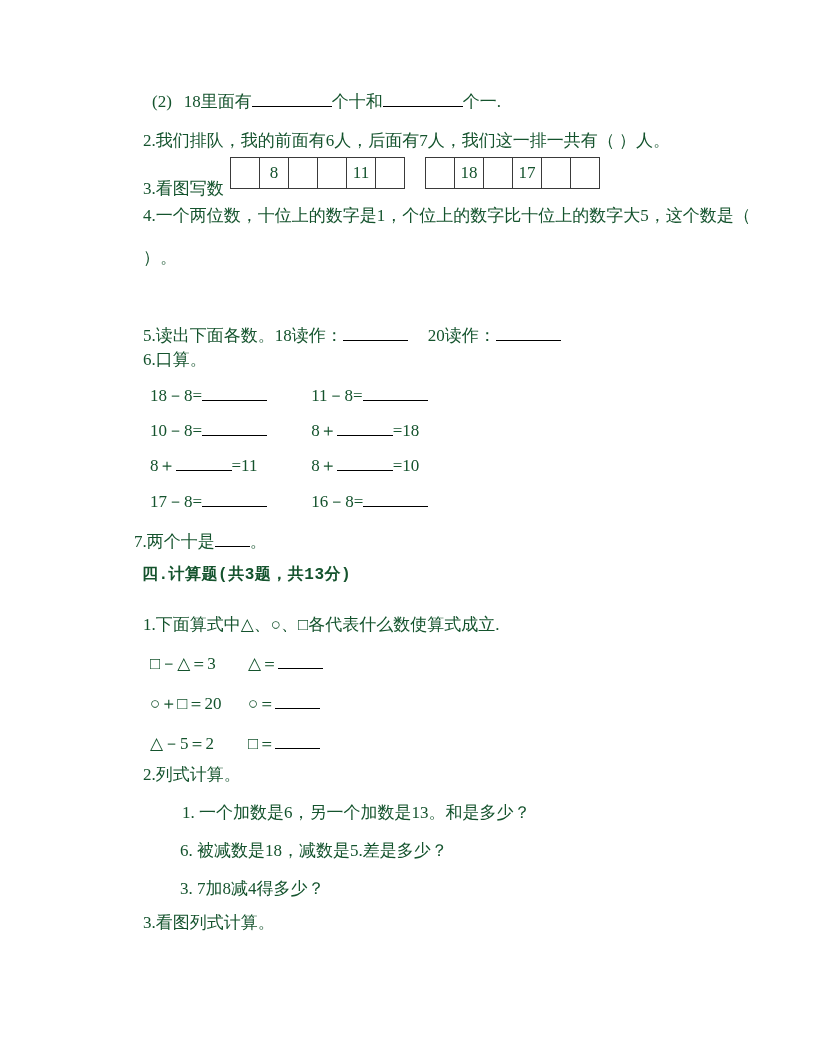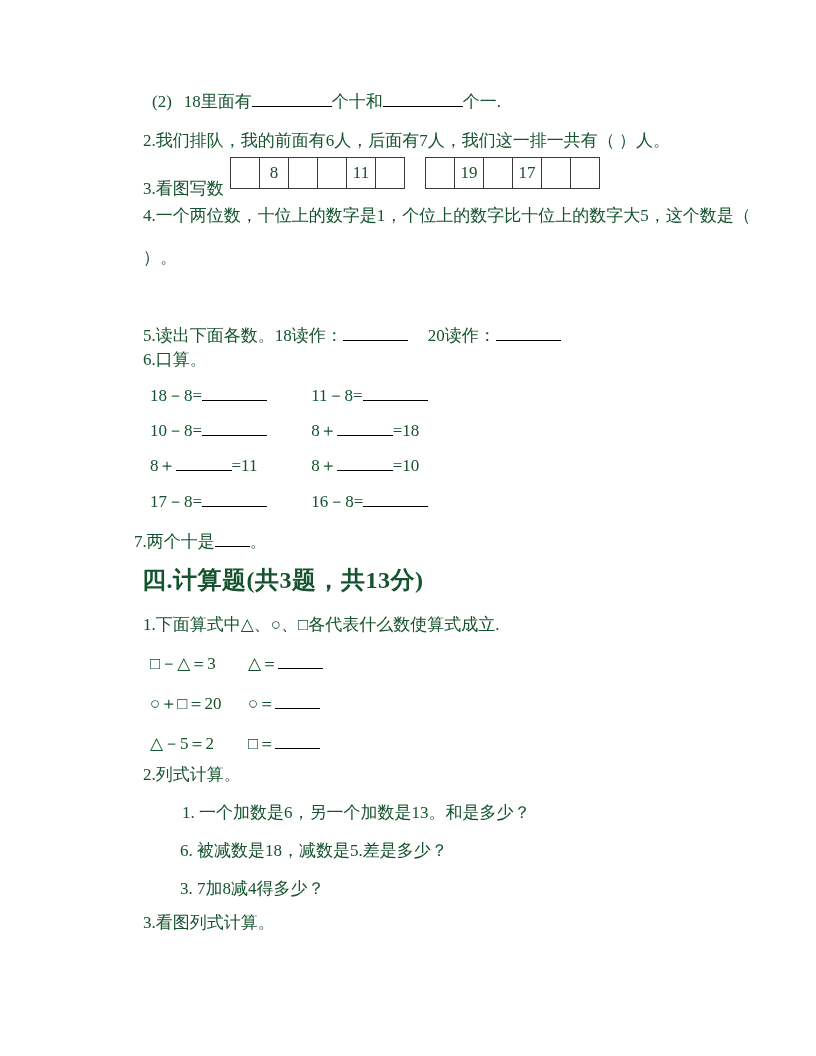--- a/index.html
+++ b/index.html
@@ -19,21 +19,21 @@
     display:inline-block;
     border-bottom:1.5px solid #000;
     height:0.85em;
   }
   .w80{width:80px}
   .w65{width:65px}
   .w56{width:56px}
   .w45{width:45px}
   .w35{width:35px}
   .sp-after{margin-right:12px;}
-  .heading{font-weight:bold;font-size:24px;letter-spacing:0.5px;}
+  .heading{font-weight:bold;font-size:16px;letter-spacing:0.5px;font-family:Liberation Mono, monospace;}
   .numtable{border-collapse:collapse;}
   .numtable td{
     width:28px;height:30px;
     border:1.5px solid #3a3a3a;
     text-align:center;
     vertical-align:middle;
     padding:0;
     font-size:17px;
   }
   .oral-left{display:inline-block;width:157px;}
@@ -63,21 +63,21 @@
       <td>11</td>
       <td></td>
     </tr>
   </tbody>
     </table>
 
   <table class="numtable abs" style="left:395px;top:157px">
     <tbody>
         <tr>
       <td></td>
-      <td>19</td>
+      <td>18</td>
       <td></td>
       <td>17</td>
       <td></td>
       <td></td>
     </tr>
   </tbody>
     </table>
 
   <div class="abs" style="left:113px;top:206px">4.一个两位数，十位上的数字是1，个位上的数字比十位上的数字大5，这个数是（</div>
   <div class="abs" style="left:113px;top:248px">）。</div>

